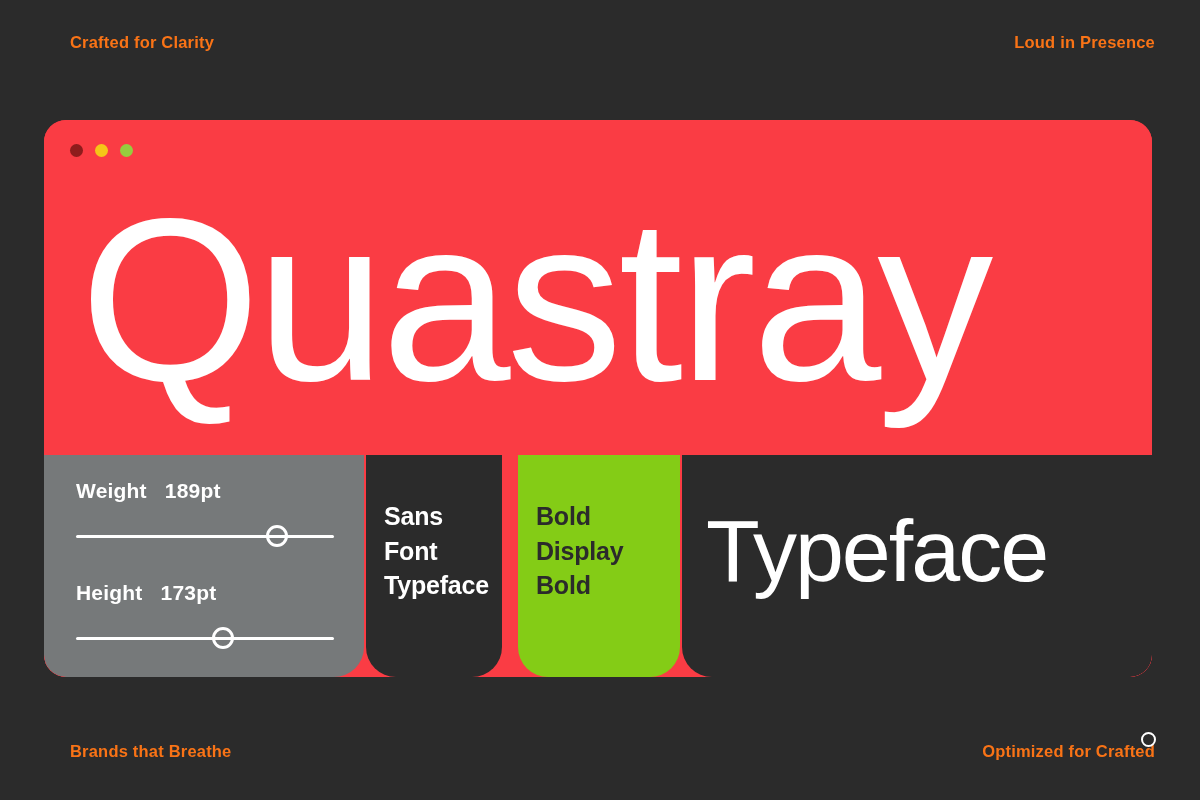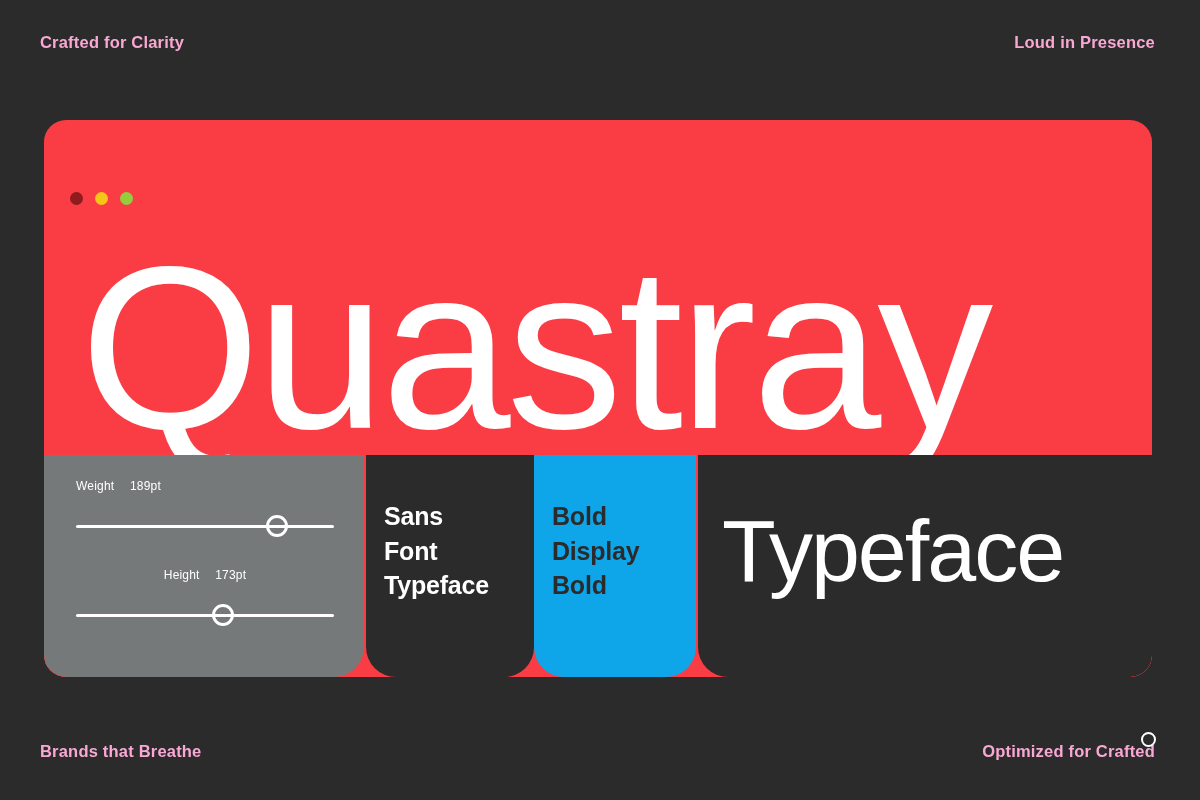--- a/index.html
+++ b/index.html
@@ -10,22 +10,23 @@
     overflow:hidden;
   }
   .stage { position:relative; width:1200px; height:800px; background:#2B2B2B; }
 
   
   .edge-text {
     position:absolute;
     font-size:16.5px;
     font-weight:bold;
     letter-spacing:0.2px;
-    color:#f9a8d4;
-    white-space:nowrap;
+    color:#f97316;
+    white-space:nowrap;
+    margin-left:30px;
   }
   .tl { left:40px;  top:33px; }
   .tr { right:45px; top:33px; }
   .bl { left:40px;  top:742px; }
   .br { right:45px; top:742px; }
 
   
   .card {
     position:absolute;
     left:44px; top:120px;
@@ -33,21 +34,20 @@
     background:#FA3C44;
     border-radius:22px;
     overflow:hidden;
   }
 
   
   .hero {
     position:absolute; left:0; top:0;
     width:100%; height:335px;
     background:#FA3C44;
-    margin-top:48px;
   }
   .dots {
     position:absolute; left:26px; top:24px;
     display:flex; gap:12px; align-items:center;
   }
   .dot { width:13px; height:13px; border-radius:50%; display:block; }
   .dot.d1 { background:#8E1C1C; }
   .dot.d2 { background:#F5C518; }
   .dot.d3 { background:#96CC3E; }
 
@@ -73,48 +73,48 @@
   }
   .panel { position:relative; height:100%; }
 
   .panel-controls {
     width:320px;
     background:#76797A;
     border-bottom-left-radius:22px;
     border-bottom-right-radius:30px;
   }
   .panel-sans {
-    width:168px;
+    width:136px;
     background:#2B2B2B;
     border-bottom-left-radius:30px;
     border-bottom-right-radius:30px;
     margin-left:2px;
   }
   .panel-cream {
     width:162px;
-    background:#0ea5e9;
+    background:#84cc16;
     border-bottom-left-radius:30px;
     border-bottom-right-radius:30px;
-    margin-left:0;
+    margin-left:16px;
   }
   .panel-typeface {
     flex:1;
     background:#2B2B2B;
     border-bottom-left-radius:30px;
     border-bottom-right-radius:22px;
     margin-left:2px;
   }
 
   
   .control { position:absolute; left:32px; width:258px; }
   .control.c1 { top:24px; }
-  .control.c2 { top:113px;text-align:center; }
+  .control.c2 { top:126px; }
   .control-label {
-    font-size:12px;
-    font-weight:normal;
+    font-size:21px;
+    font-weight:bold;
     color:#FFFFFF;
     letter-spacing:0.2px;
     white-space:nowrap;
   }
   .control-label .val { margin-left:12px; }
   .slider { position:relative; margin-top:22px; height:22px; }
   .track {
     position:absolute; left:0; top:10px;
     width:100%; height:3px;
     background:#FFFFFF;

